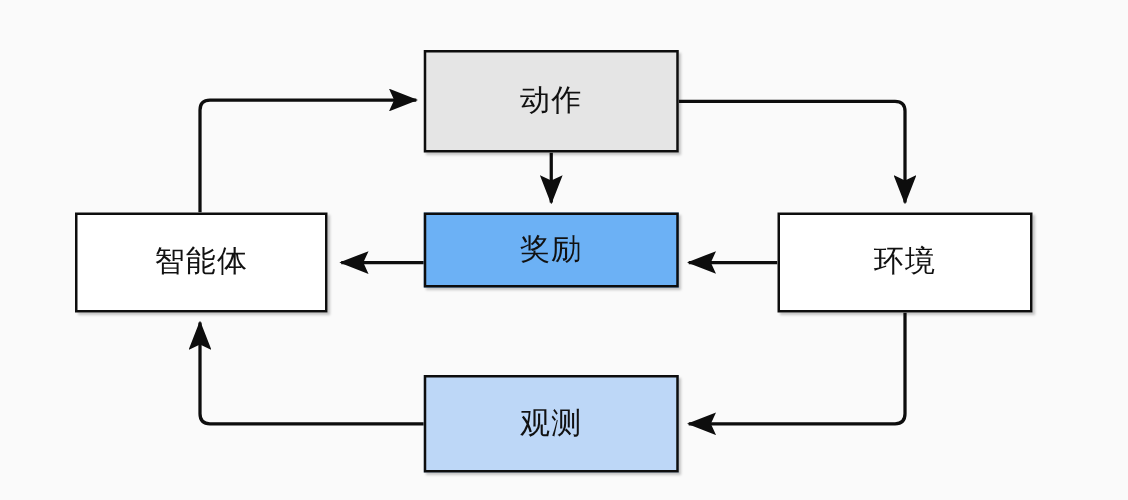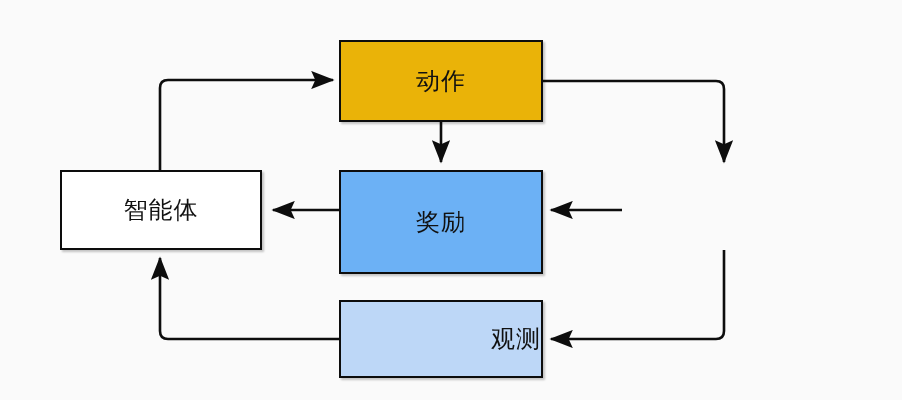--- a/index.html
+++ b/index.html
@@ -40,23 +40,23 @@
     font-size: 24px;
     color: #111111;
     line-height: 1;
     letter-spacing: 1px;
     white-space: nowrap;
     font-weight: 400;
   }
   
   #node-action      { left: 339px; top: 40px;  width: 204px; height: 82px; }
   #node-agent       { left: 60px;  top: 170px; width: 202px; height: 80px; }
-  #node-reward      { left: 339px; top: 170px; width: 204px; height: 104px; }
+  #node-reward      { left: 339px; top: 170px; width: 204px; height: 60px; }
   #node-environment { left: 622px; top: 170px; width: 204px; height: 80px; }
-  #node-observation { left: 339px; top: 300px; width: 204px; height: 78px; justify-content: flex-end; }
+  #node-observation { left: 339px; top: 300px; width: 204px; height: 78px; }
 </style>
 </head>
 <body>
 
 <div id="diagram-canvas" style="background: rgb(250, 250, 250);">
 
   <svg id="edge-layer" viewBox="0 0 902 400" width="902" height="400" xmlns="http://www.w3.org/2000/svg">
     <defs>
       <marker id="arrowhead" markerWidth="9" markerHeight="7" refX="8.4" refY="3.5" orient="auto" markerUnits="strokeWidth">
         <path d="M0,0 L9,3.5 L0,7 L1.6,3.5 Z" fill="#0d0d0d"></path>
@@ -74,30 +74,33 @@
       <path d="M 622,210 L 551,210" marker-end="url(#arrowhead)"></path>
 
       <path d="M 339,210 L 273,210" marker-end="url(#arrowhead)"></path>
 
       <path d="M 724,250 L 724,331 Q 724,339 716,339 L 551,339" marker-end="url(#arrowhead)"></path>
 
       <path d="M 339,339 L 168,339 Q 160,339 160,331 L 160,258" marker-end="url(#arrowhead)"></path>
     </g>
   </svg>
 
-  <div class="node" id="node-action" style="background: #eab308; border-color: rgb(13, 13, 13);">
+  <div class="node" id="node-action" style="background: #e5e5e5; border-color: rgb(13, 13, 13);">
     <span class="node-label" style="color: rgb(17, 17, 17);">动作</span>
   </div>
 
   <div class="node" id="node-agent" style="background: rgb(255, 255, 255); border-color: rgb(13, 13, 13);">
     <span class="node-label" style="color: rgb(17, 17, 17);">智能体</span>
   </div>
 
   <div class="node" id="node-reward" style="background: rgb(108, 177, 245); border-color: rgb(13, 13, 13);">
     <span class="node-label" style="color: rgb(17, 17, 17);">奖励</span>
   </div>
 
+  <div class="node" id="node-environment" style="background: rgb(255, 255, 255); border-color: rgb(13, 13, 13);">
+    <span class="node-label" style="color: rgb(17, 17, 17);">环境</span>
+  </div>
 
   <div class="node" id="node-observation" style="background: rgb(189, 215, 247); border-color: rgb(13, 13, 13);">
     <span class="node-label" style="color: rgb(17, 17, 17);">观测</span>
   </div>
 
 </div>
 
 </body></html>

